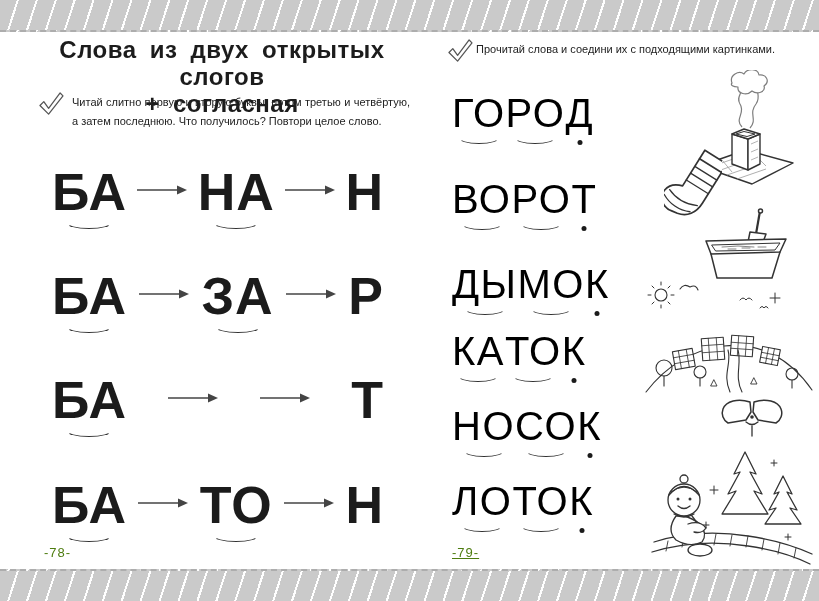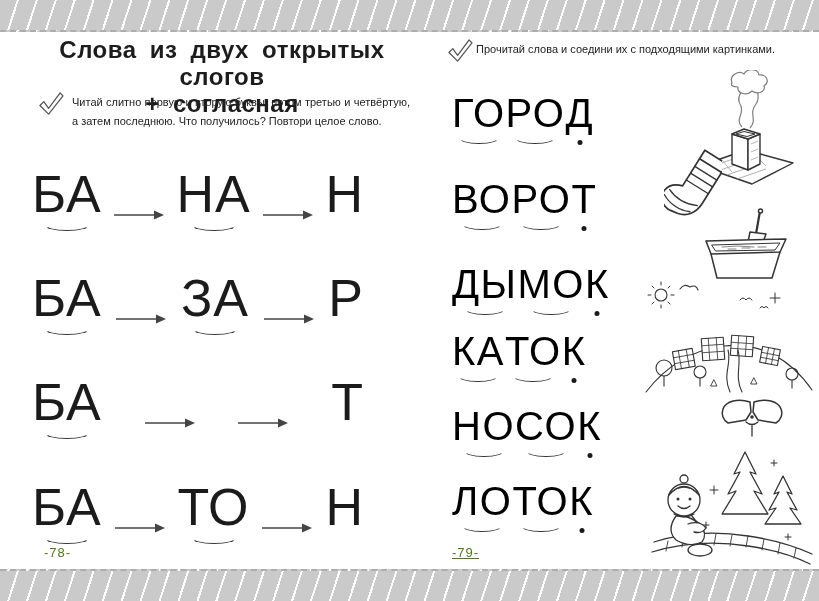--- a/index.html
+++ b/index.html
@@ -12,22 +12,22 @@
   .band-bottom{bottom:0;border-top:2px dashed #adadad;}
   
   .title{position:absolute;left:36px;top:36px;width:372px;text-align:center;
          font-weight:bold;font-size:24px;line-height:27px;letter-spacing:.5px;word-spacing:6px;}
   .check{position:absolute;width:26px;height:24px;}
   .check-left{left:38px;top:92px;}
   .check-right{left:447px;top:39px;}
   .instr{position:absolute;font-size:11px;line-height:19px;text-align:justify;color:#222;}
   .instr-left{left:72px;top:93px;width:338px;}
   .instr-right{left:476px;top:40px;width:332px;}
-  .syl-row{position:absolute;left:32px;width:332px;height:60px;display:flex;
-           align-items:flex-end;justify-content:space-between;}
+  .syl-row{position:absolute;left:52px;width:332px;height:60px;display:flex;
+           align-items:center;justify-content:space-between;font-weight:bold;}
   .syl{position:relative;display:inline-block;font-size:52px;line-height:56px;
        letter-spacing:1px;color:#1b1b1b;}
   .arc{position:absolute;left:50%;transform:translateX(-50%);bottom:-9px;width:44px;height:11px;
        border:1.6px solid transparent;border-bottom:1.6px solid #333;border-radius:0 0 50% 50%;}
   .arc-sm{width:40px;bottom:-8px;}
   .arrow{margin-top:-4px;}
   .pagenum{position:absolute;font-size:13px;letter-spacing:1px;color:#4d7c0f;text-align:left;}
   .pagenum-left{left:44px;width:332px;top:545px;}
   .pagenum-right{left:452px;width:312px;top:545px;text-decoration:underline;}
   

